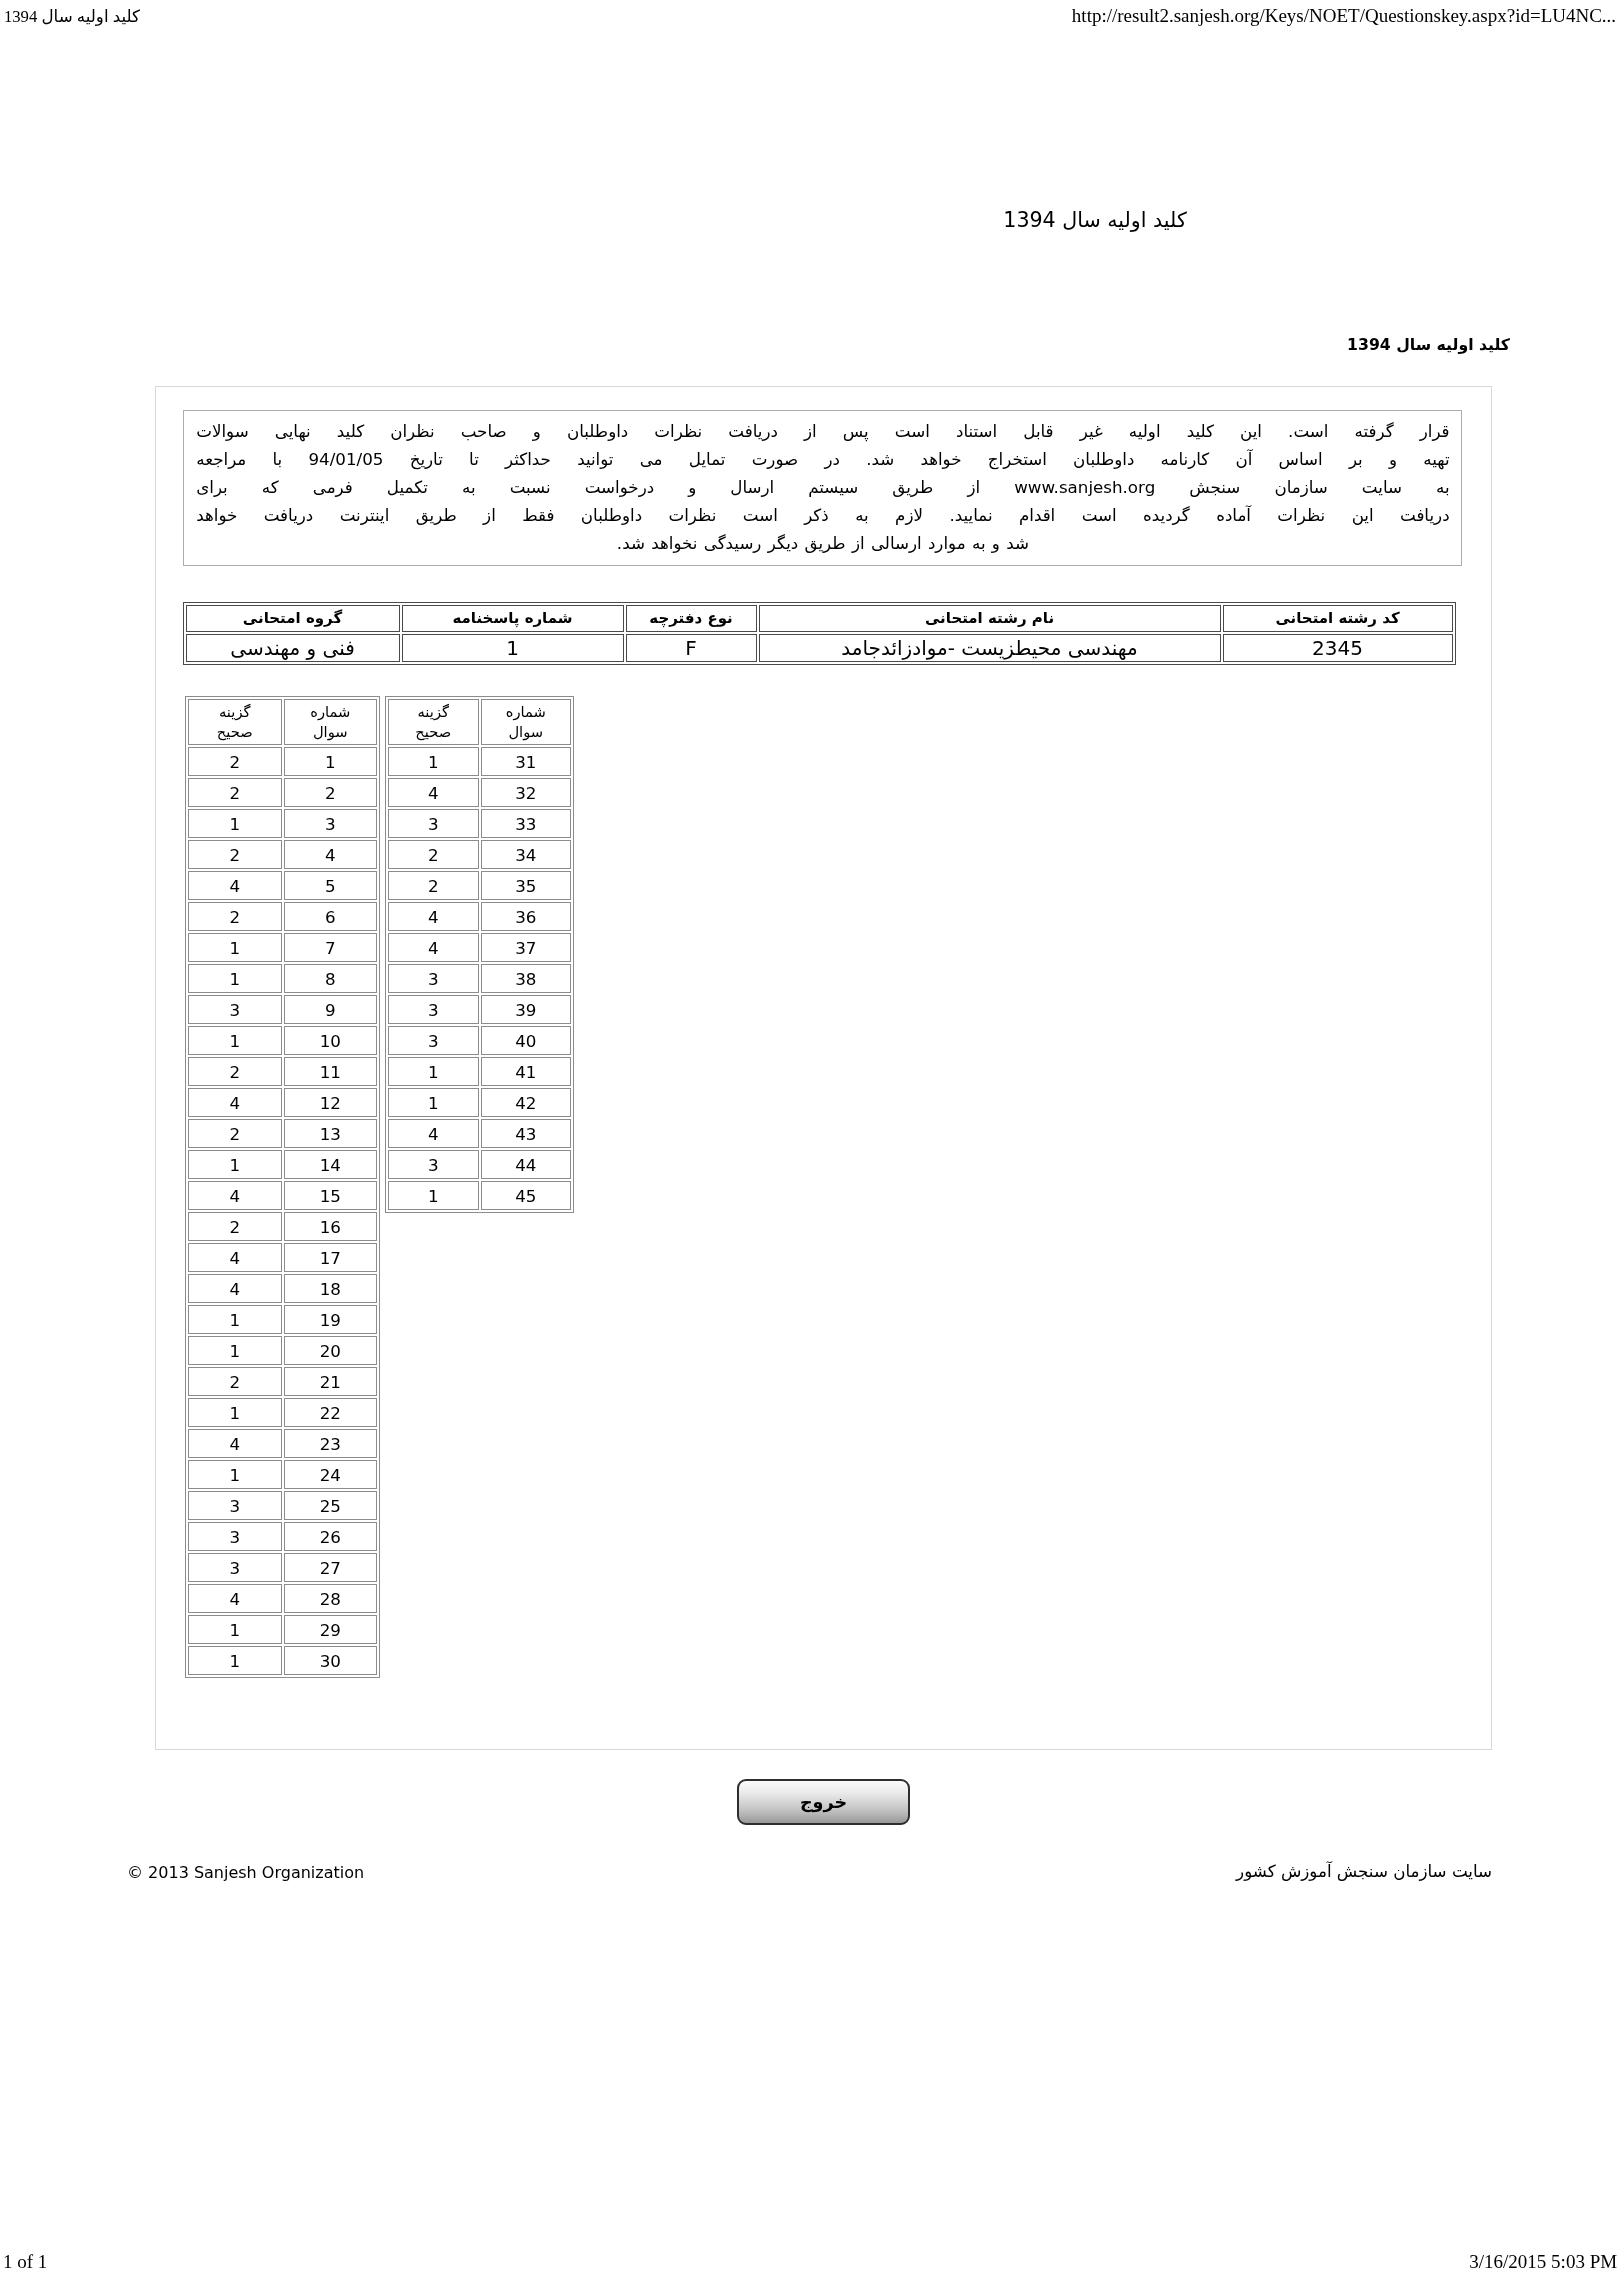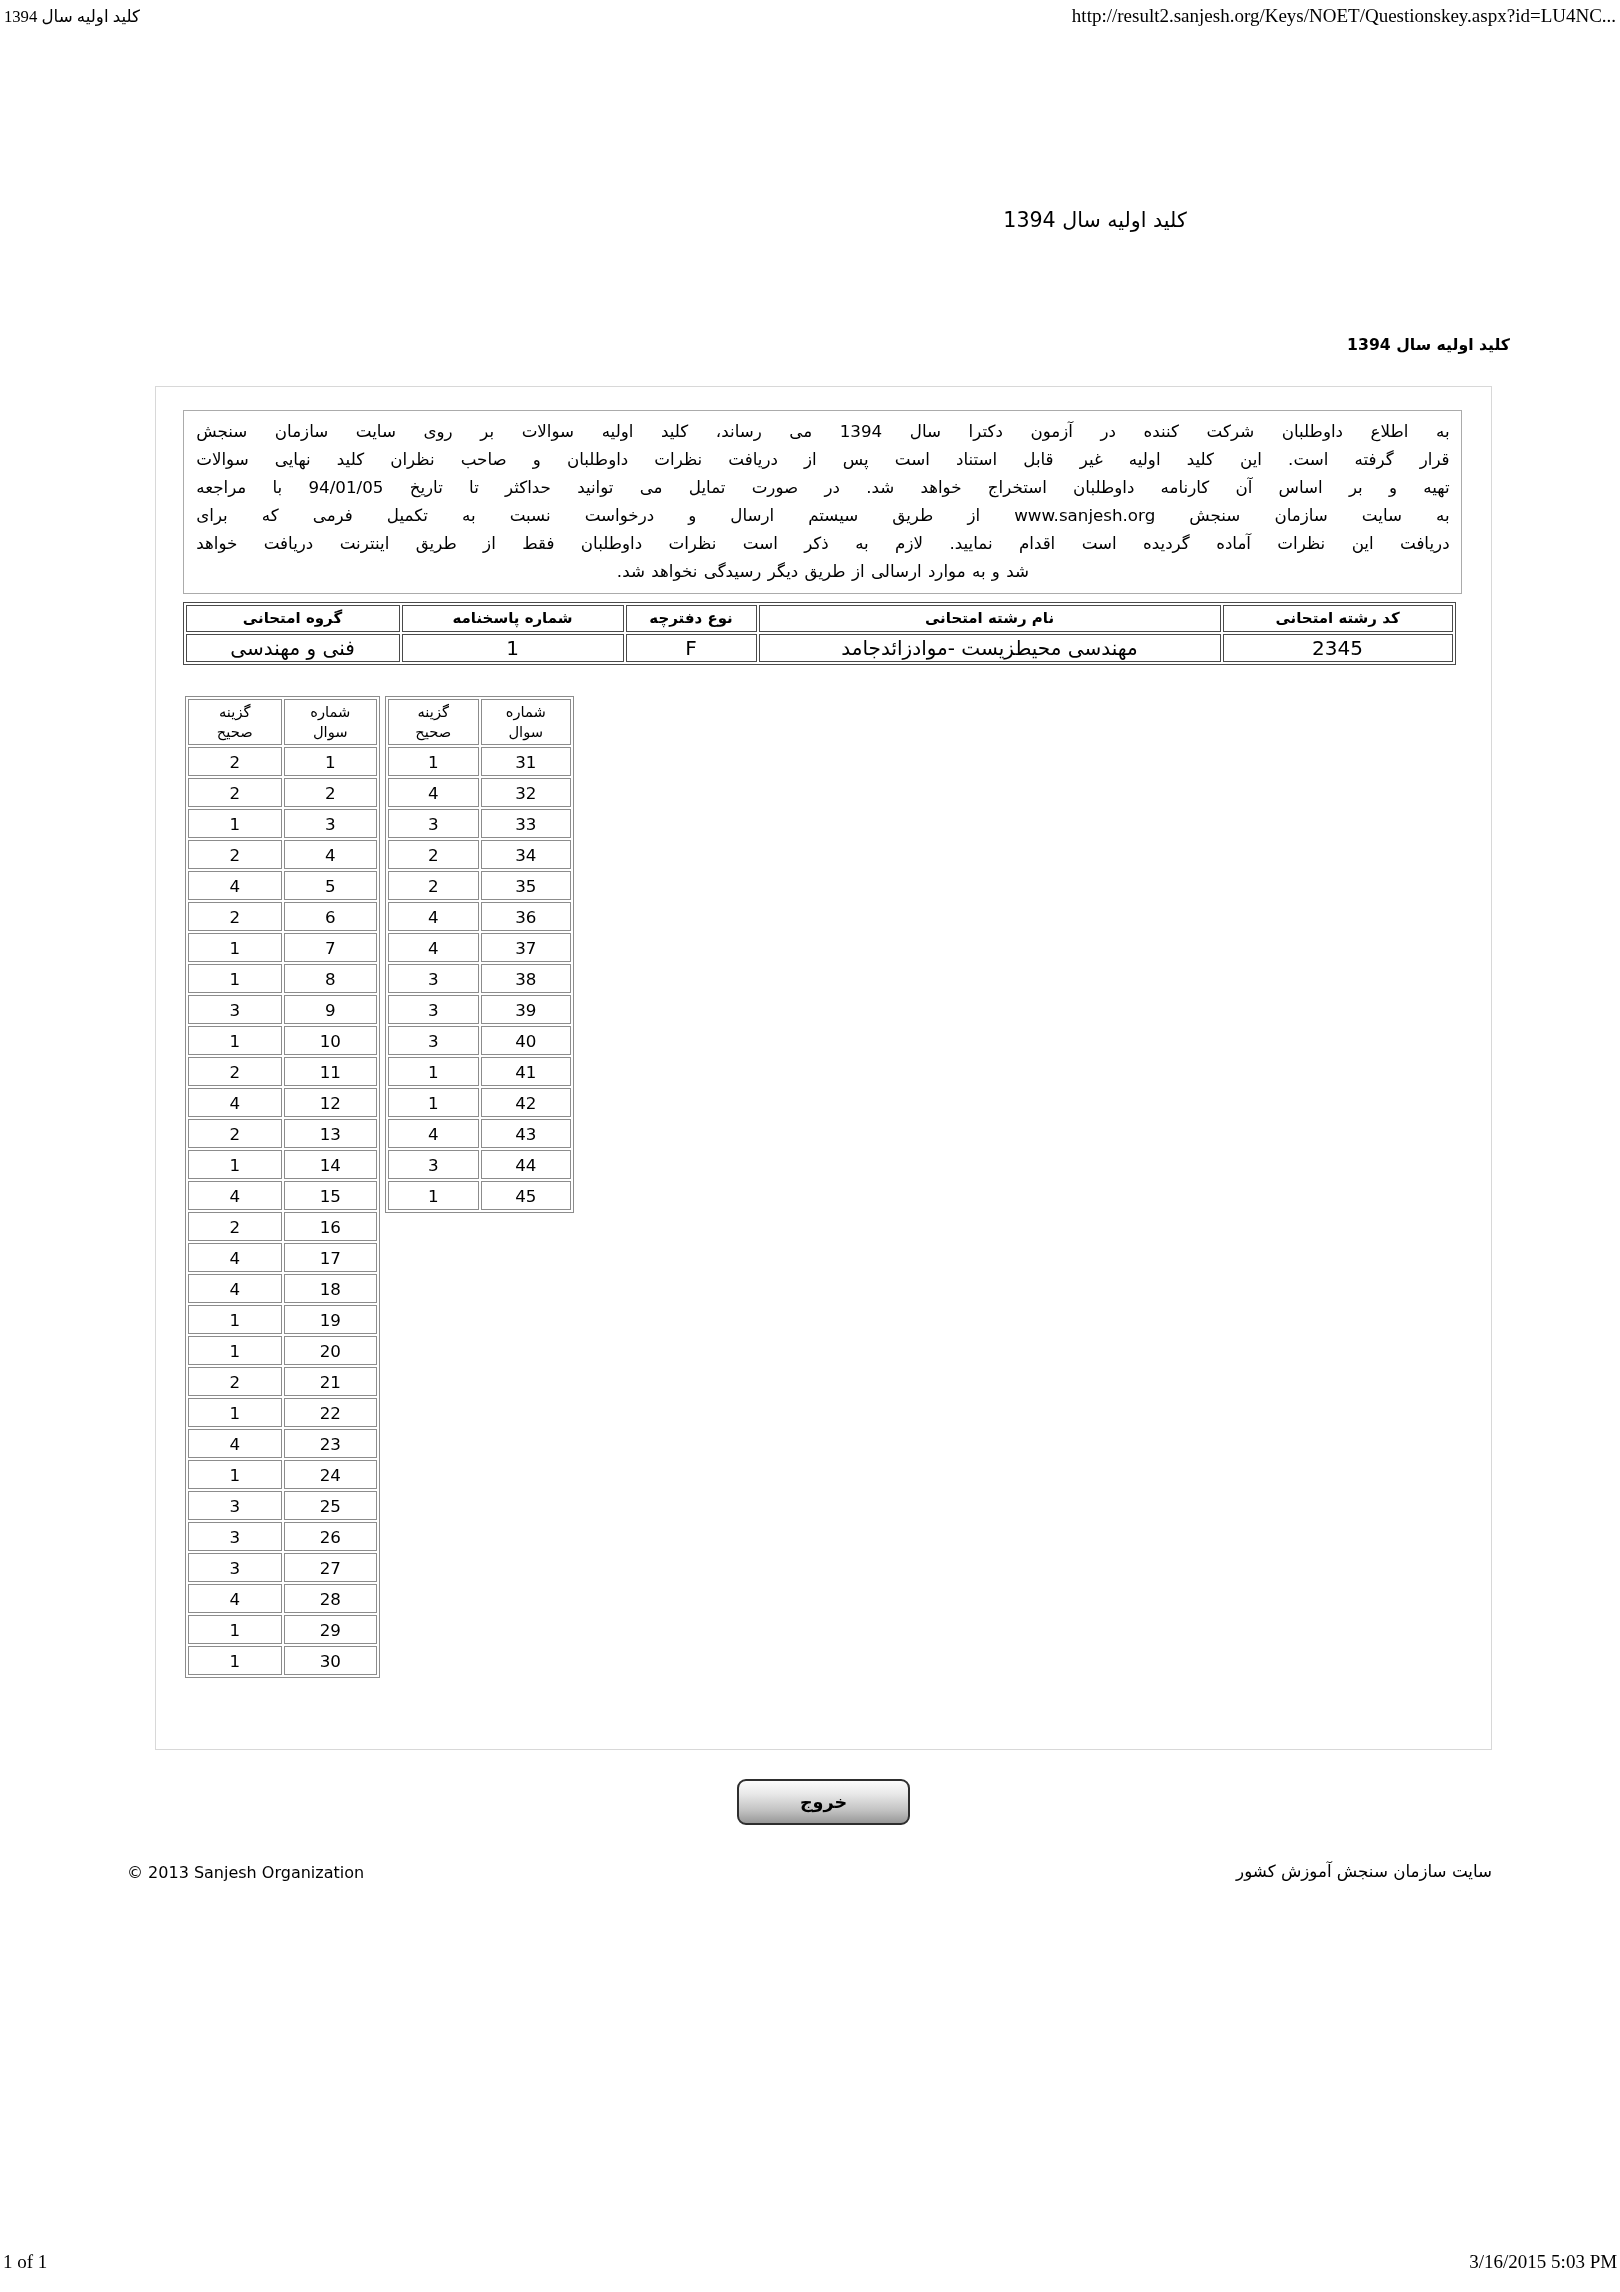--- a/index.html
+++ b/index.html
@@ -86,21 +86,20 @@
   <div class="ph-left serif">کلید اولیه سال 1394</div>
   <div class="ph-right serif">http://result2.sanjesh.org/Keys/NOET/Questionskey.aspx?id=LU4NC...</div>
 
   <div class="page-title">کلید اولیه سال 1394</div>
 
   <div class="section-title">کلید اولیه سال 1394</div>
 
   <div class="content-box">
 
     <div class="notice-box" id="notice-box">
-        <div class="notice-line">به اطلاع داوطلبان شرکت کننده در آزمون دکترا سال 1394 می رساند، کلید اولیه سوالات بر روی سایت سازمان سنجش</div>
         <div class="notice-line">قرار گرفته است. این کلید اولیه غیر قابل استناد است پس از دریافت نظرات داوطلبان و صاحب نظران کلید نهایی سوالات</div>
         <div class="notice-line">تهیه و بر اساس آن کارنامه داوطلبان استخراج خواهد شد. در صورت تمایل می توانید حداکثر تا تاریخ 94/01/05 با مراجعه</div>
         <div class="notice-line">به سایت سازمان سنجش www.sanjesh.org از طریق  سیستم ارسال و درخواست نسبت به تکمیل فرمی که برای</div>
         <div class="notice-line">دریافت این نظرات آماده گردیده است اقدام نمایید. لازم به ذکر است نظرات داوطلبان فقط از طریق اینترنت دریافت خواهد</div>
         <div class="notice-line last">شد و به موارد ارسالی از طریق دیگر رسیدگی نخواهد شد.</div>
       </div>
 
     <table class="info-table" id="info-table">
       <colgroup>
         <col class="c1">

